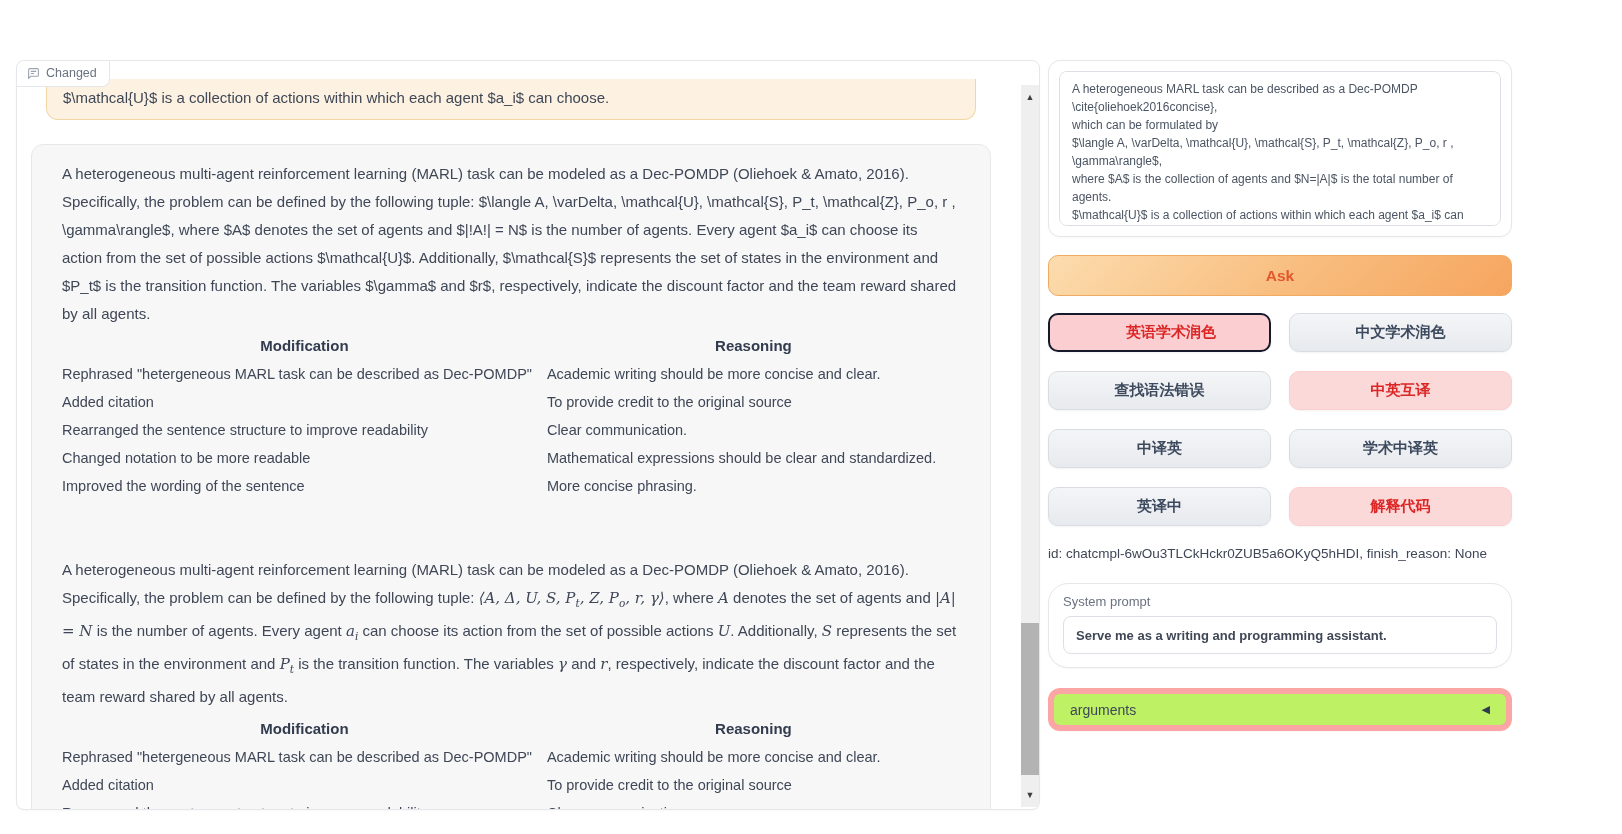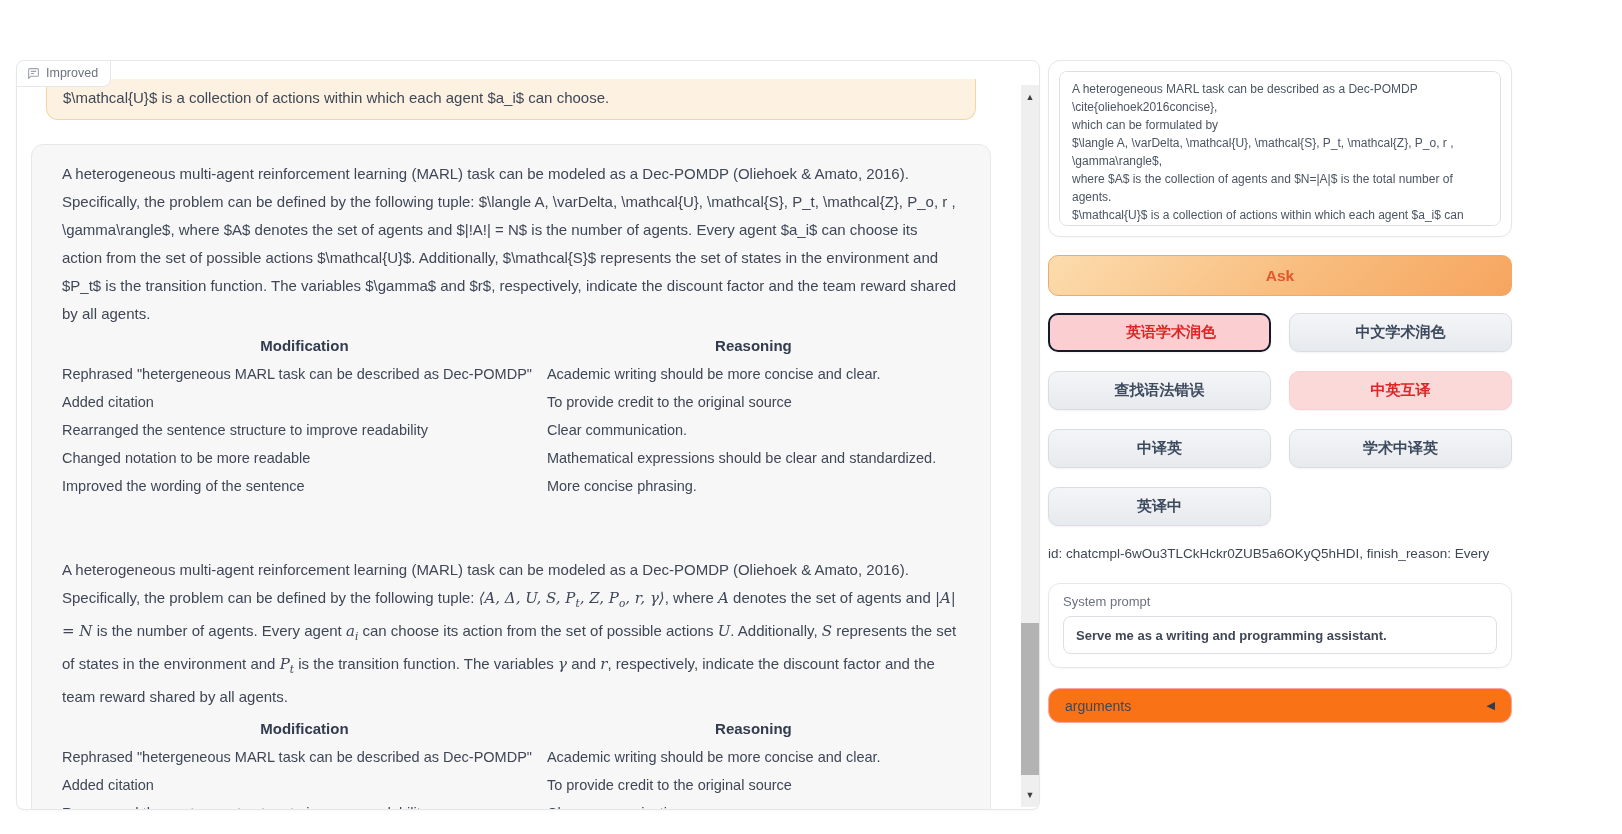--- a/index.html
+++ b/index.html
@@ -56,47 +56,47 @@
              font-family:"Liberation Sans", sans-serif; cursor:pointer; }
   .btn-grid { position:absolute; top:313px; left:0; width:464px; display:grid;
               grid-template-columns:1fr 1fr; column-gap:18px; row-gap:19px; }
   .fn-btn { height:39px; border-radius:10px; font-size:15px; font-weight:600; cursor:pointer;
             font-family:"Liberation Sans", sans-serif; box-shadow:0 1px 2px rgba(0,0,0,.05); }
   .fn-btn.gray { background:linear-gradient(180deg,#f4f5f7,#e7eaee); border:1px solid #d9dde2; color:#3d4a5e; }
   .fn-btn.pink { background:#fcd9d9; border:1px solid #fbcfcf; color:#dc2626; }
   .fn-btn.pink-selected { background:#fbcfd2; border:2px solid #15192b; color:#dc2626;padding-left:23px; }
   .id-line { position:absolute; top:546px; left:0; width:464px; font-size:13.5px; color:#3f4756; }
   .sys-card { position:absolute; top:583px; left:0; width:464px; height:85px;
-              border:1px solid #e6e7eb; border-radius:12px; background:#fff; padding:10px 14px;
+              border:1px solid #e6e7eb; border-radius:20px; background:#fff; padding:10px 14px;
               box-shadow:0 1px 2px rgba(0,0,0,.03); }
   .sys-label { font-size:13px; color:#6b7280; margin-bottom:7px; }
   .sys-input { width:100%; height:38px; border:1px solid #dcdfe5; border-radius:8px; padding:0 12px;
                font-family:"Liberation Sans", sans-serif; font-size:13px; color:#3f4756; outline:none;font-weight:bold; }
-  .accordion { position:absolute; top:688px; left:0; width:464px; height:35px;
-               border:1px solid #fca5a5; border-radius:12px; background:#f97316;
+  .accordion { position:absolute; top:688px; left:0; width:464px; height:43px;
+               border:6px solid #fca5a5; border-radius:12px; background:#bef264;
                display:flex; align-items:center; justify-content:space-between; padding:0 16px;
                cursor:pointer; box-shadow:0 1px 2px rgba(0,0,0,.03); }
   .accordion .label { font-size:14px; color:#3f4756; }
   .accordion .tri { font-size:11px; color:#2f3b4e; }
 </style>
 </head>
 <body>
 
 <div class="app">
 
 
   <div class="chat-panel">
     <div class="chat-label">
       <span style="display:inline-flex;">
         <svg width="13" height="13" viewBox="0 0 24 24" fill="none" stroke="#9ca3af" stroke-width="2" stroke-linejoin="round">
           <path d="M21 15a2 2 0 0 1-2 2H7l-4 4V5a2 2 0 0 1 2-2h14a2 2 0 0 1 2 2z"></path>
           <path d="M7 8h10M7 12h6"></path>
         </svg>
       </span>
-      <span>Improved</span>
+      <span>Changed</span>
     </div>
 
     <div class="user-bubble">
       <span>$\mathcal{U}$ is a collection of actions within which each agent $a_i$ can choose.</span>
     </div>
 
     <div class="bot-bubble">
       <p>A heterogeneous multi-agent reinforcement learning (MARL) task can be modeled as a Dec-POMDP (Oliehoek &amp; Amato, 2016). Specifically, the problem can be defined by the following tuple: $\langle A, \varDelta, \mathcal{U}, \mathcal{S}, P_t, \mathcal{Z}, P_o, r , \gamma\rangle$, where $A$ denotes the set of agents and $|!A!| = N$ is the number of agents. Every agent $a_i$ can choose its action from the set of possible actions $\mathcal{U}$. Additionally, $\mathcal{S}$ represents the set of states in the environment and $P_t$ is the transition function. The variables $\gamma$ and $r$, respectively, indicate the discount factor and the team reward shared by all agents.</p>
       <div class="md-table">
           <div class="th">Modification</div>
@@ -147,23 +147,24 @@
     <button class="ask-btn">Ask</button>
 
     <div class="btn-grid">
         <button class="fn-btn pink-selected">英语学术润色</button>
         <button class="fn-btn gray">中文学术润色</button>
         <button class="fn-btn gray">查找语法错误</button>
         <button class="fn-btn pink">中英互译</button>
         <button class="fn-btn gray">中译英</button>
         <button class="fn-btn gray">学术中译英</button>
         <button class="fn-btn gray">英译中</button>
+        <button class="fn-btn pink">解释代码</button>
       </div>
 
-    <div class="id-line">id: chatcmpl-6wOu3TLCkHckr0ZUB5a6OKyQ5hHDI, finish_reason: Every</div>
+    <div class="id-line">id: chatcmpl-6wOu3TLCkHckr0ZUB5a6OKyQ5hHDI, finish_reason: None</div>
 
     <div class="sys-card">
       <div class="sys-label">System prompt</div>
       <input class="sys-input" spellcheck="false" value="Serve me as a writing and programming assistant." style="">
     </div>
 
     <div class="accordion">
       <span class="label">arguments</span>
       <span class="tri">◀</span>
     </div>

